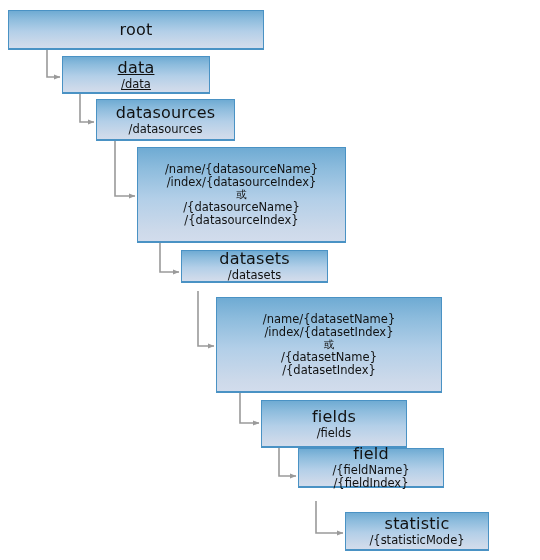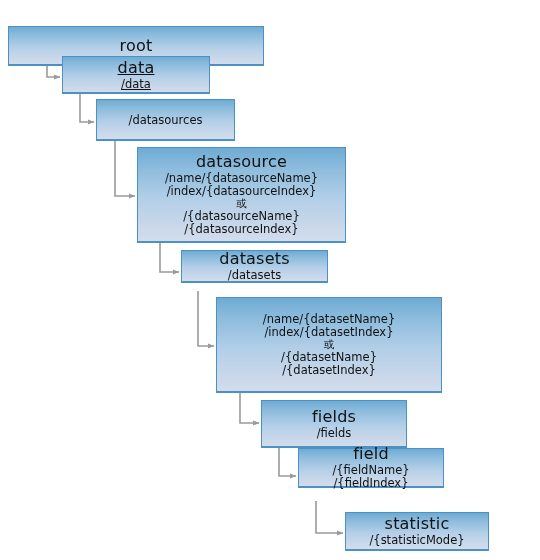--- a/index.html
+++ b/index.html
@@ -58,36 +58,36 @@
         <path d="M80,94 L80,122 L94,122" fill="none" stroke="#9a9a9a" stroke-width="1.6" marker-end="url(#arrowhead)"></path>
         <path d="M115,141 L115,196 L135,196" fill="none" stroke="#9a9a9a" stroke-width="1.6" marker-end="url(#arrowhead)"></path>
         <path d="M160,243 L160,272 L179,272" fill="none" stroke="#9a9a9a" stroke-width="1.6" marker-end="url(#arrowhead)"></path>
         <path d="M198,291 L198,346 L214,346" fill="none" stroke="#9a9a9a" stroke-width="1.6" marker-end="url(#arrowhead)"></path>
         <path d="M240,393 L240,423 L259,423" fill="none" stroke="#9a9a9a" stroke-width="1.6" marker-end="url(#arrowhead)"></path>
         <path d="M279,442 L279,476 L296,476" fill="none" stroke="#9a9a9a" stroke-width="1.6" marker-end="url(#arrowhead)"></path>
         <path d="M316,501 L316,533 L343,533" fill="none" stroke="#9a9a9a" stroke-width="1.6" marker-end="url(#arrowhead)"></path>
       </g>
   </svg>
   <div id="nodes">
-      <div class="node" style="left: 8px; top: 26px; width: 256px; height: 40px;">
+      <div class="node" style="left: 8px; top: 10px; width: 256px; height: 40px;">
         <div class="title">root</div>
       </div>
       <div class="node" style="left: 62px; top: 56px; width: 148px; height: 38px; text-decoration: underline;">
         <div class="title">data</div>
         <div class="lines">
           <div class="sub">/data</div>
         </div>
       </div>
       <div class="node" style="left: 96px; top: 99px; width: 139px; height: 42px;">
+        <div class="title">datasources</div>
         <div class="lines">
           <div class="sub">/datasources</div>
         </div>
       </div>
       <div class="node" style="left: 137px; top: 147px; width: 209px; height: 96px;">
-        <div class="title">datasource</div>
         <div class="lines">
           <div class="sub">/name/{datasourceName}</div>
           <div class="sub">/index/{datasourceIndex}</div>
           <div class="sub or">或</div>
           <div class="sub">/{datasourceName}</div>
           <div class="sub">/{datasourceIndex}</div>
         </div>
       </div>
       <div class="node" style="left: 181px; top: 250px; width: 147px; height: 33px;">
         <div class="title">datasets</div>

